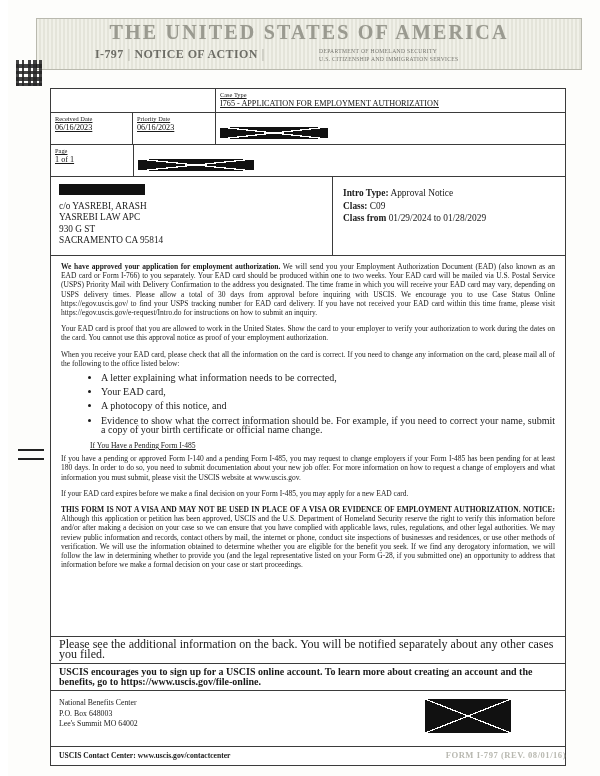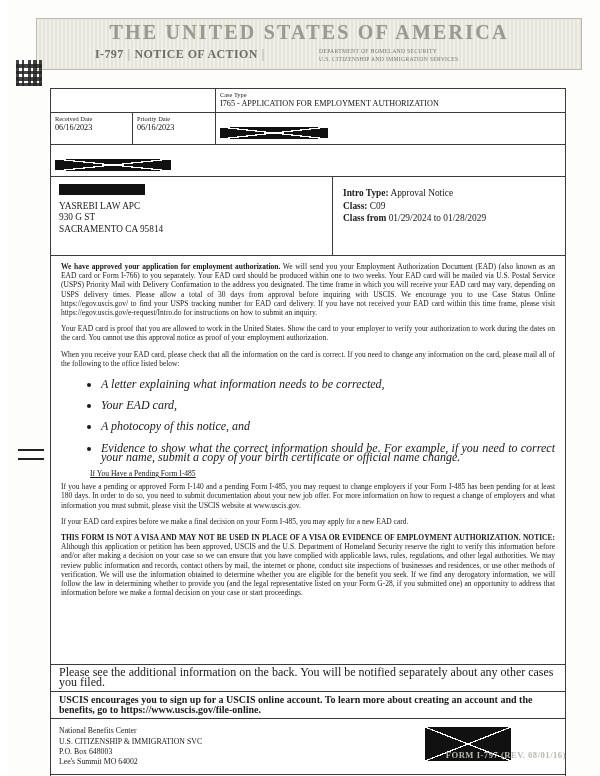--- a/index.html
+++ b/index.html
@@ -91,20 +91,21 @@
     background: #fff;
     box-sizing: border-box;
   }
   .row { display: flex; }
   .cell {
     border-right: 1px solid #3b3b3b;
     border-bottom: 1px solid #3b3b3b;
     box-sizing: border-box;
     padding: 2px 4px 3px 4px;
     position: relative;
+    text-decoration: underline;
   }
   .cell:last-child { border-right: none; }
   .cell .lbl {
     font-size: 6.4px;
     color: #222;
     line-height: 8px;
     white-space: nowrap;
   }
   .cell .val {
     font-size: 8.2px;
@@ -164,24 +165,23 @@
   }
   .body-text p { margin: 0 0 7px 0; }
   .body-text p.tight { margin-bottom: 5px; }
   .body-text b { font-weight: bold; }
   .bullets {
     margin: 0 0 7px 0;
     padding-left: 40px;
     list-style: disc;
   }
   .bullets li {
-    margin: 12px 0 1px 0;
-    font-size: 12px;
+    margin: 5px 0 1px 0;
+    font-size: 10px;
     line-height: 9.2px;
-    font-style: italic;
   }
   .sub-head {
     font-size: 7.6px;
     font-weight: normal;
     text-decoration: underline;
     margin: 0 0 4px 0;
     padding-left: 29px;
   }
 
   
@@ -280,29 +280,34 @@
         <div class="lbl">Priority Date</div>
         <div class="val">06/16/2023</div>
       </div>
       <div class="cell" style="flex:1;">
         <div class="lbl" style="visibility:hidden;">.</div>
         <div class="redact" style="width:108px;height:12px;vertical-align:middle;"></div>
       </div>
     </div>
 
     <div class="row">
+      <div class="cell" style="width:83px;">
+        <div class="lbl">Page</div>
+        <div class="val">1 of 1</div>
+      </div>
       <div class="cell" style="flex:1;">
         <div class="lbl" style="visibility:hidden;">.</div>
         <div class="redact" style="width:116px;height:12px;vertical-align:middle;"></div>
       </div>
     </div>
 
     <div class="midsection">
       <div class="addr-box">
         <div class="redact-plain" style="width:86px;height:11px;margin-bottom:2px;"></div>
+        <div class="addr-line">c/o YASREBI, ARASH</div>
         <div class="addr-line">YASREBI LAW APC</div>
         <div class="addr-line">930 G ST</div>
         <div class="addr-line">SACRAMENTO  CA  95814</div>
       </div>
       <div class="notice-box">
         <div class="notice-line">
           <b>Intro Type:</b>
           <span>Approval Notice</span>
         </div>
         <div class="notice-line">
@@ -335,21 +340,20 @@
         <b>THIS FORM IS NOT A VISA AND MAY NOT BE USED IN PLACE OF A VISA OR EVIDENCE OF EMPLOYMENT AUTHORIZATION.</b>
         <b>NOTICE:</b><span> Although this application or petition has been approved, USCIS and the U.S. Department of Homeland Security reserve the right to verify this information before and/or after making a decision on your case so we can ensure that you have complied with applicable laws, rules, regulations, and other legal authorities. We may review public information and records, contact others by mail, the internet or phone, conduct site inspections of businesses and residences, or use other methods of verification. We will use the information obtained to determine whether you are eligible for the benefit you seek. If we find any derogatory information, we will follow the law in determining whether to provide you (and the legal representative listed on your Form G-28, if you submitted one) an opportunity to address that information before we make a formal decision on your case or start proceedings.</span>
       </p>
       <div style="height:52px;"></div>
     </div>
 
     <div class="foot-note">Please see the additional information on the back.  You will be notified separately about any other cases you filed.</div>
     <div class="foot-online">USCIS encourages you to sign up for a USCIS online account. To learn more about creating an account and the benefits, go to https://www.uscis.gov/file-online.</div>
     <div class="foot-addr">
       <div class="a">National Benefits Center</div>
-      <div class="a">U.S. CITIZENSHIP &amp; IMMIGRATION SVC</div>
       <div class="a">P.O. Box 648003</div>
       <div class="a">Lee's Summit MO 64002</div>
       <div class="redact foot-redact"></div>
     </div>
     <div class="foot-contact">USCIS Contact Center: www.uscis.gov/contactcenter</div>
   </div>
 
   <div class="margin-mark" style="top:449px;"></div>
   <div class="margin-mark" style="top:458px;"></div>
 

